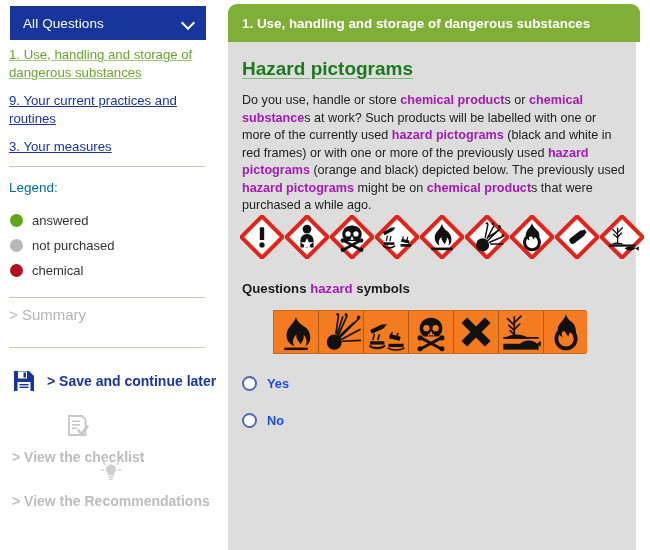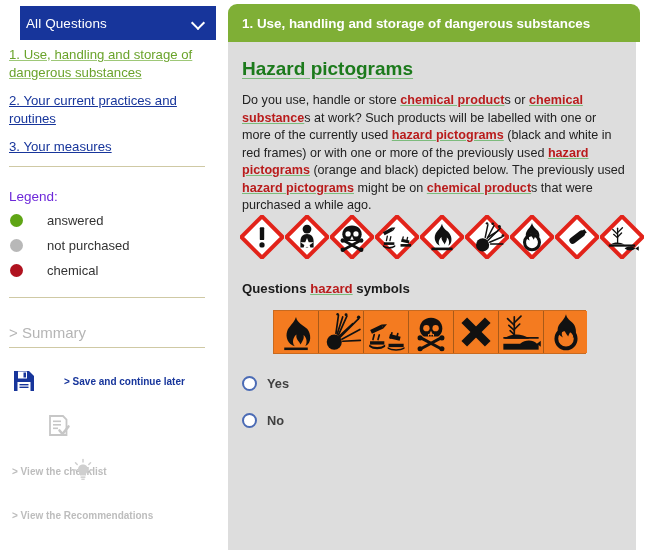--- a/index.html
+++ b/index.html
@@ -20,29 +20,29 @@
     position: absolute;
     left: 0; top: 0;
     width: 222px;
     height: 550px;
     background: #ffffff;
     box-sizing: border-box;
   }
 
   #question-filter {
     position: absolute;
-    left: 20px; top: 6px;
+    left: 10px; top: 6px;
     width: 196px;
     height: 34px;
     background: #17359B;
     color: #ffffff;
     display: flex;
     align-items: center;
     justify-content: space-between;
-    padding: 0 11px 0 6px;
+    padding: 0 11px 0 13px;
     box-sizing: border-box;
     font-size: 13.5px;
     cursor: pointer;
   }
   #question-filter .fl-label { letter-spacing: .1px; }
   .chevron-dn {
     width: 13px; height: 13px;
     position: relative;
     flex: none;
   }
@@ -76,55 +76,56 @@
   .hr-olive {
     position: absolute;
     left: 9px;
     width: 196px;
     height: 0;
     border-top: 1.5px solid #cfc9a4;
   }
 
   #legend-title {
     position: absolute;
-    left: 9px; top: 189px;
+    left: 9px; top: 180px;
     font-size: 13.5px;
-    color: #6d28d9;
+    color: #0369a1;
   }
   .legend-row {
     position: absolute;
     left: 10px;
     display: flex;
     align-items: center;
-    gap: 24px;
+    gap: 9px;
     font-size: 13px;
     color: #333333;
   }
   .legend-dot {
     width: 13px; height: 13px;
     border-radius: 50%;
     flex: none;
   }
 
   #summary-link {
     position: absolute;
-    left: 9px; top: 324px;
+    left: 9px; top: 306px;
     font-size: 15px;
     color: #b5b5b5;
     cursor: default;
   }
 
   .side-action {
     position: absolute;
     left: 12px;
     display: flex;
     align-items: center;
-    gap: 28px;
-    font-size: 10px;
+    gap: 11px;
+    font-size: 14px;
     font-weight: bold;
+    text-align: right;
   }
   .side-action.enabled { color: #17359B; cursor: pointer; }
   .side-action.disabled { color: #bdbdbd; cursor: default; flex-direction: column; }
   .side-icon { width: 24px; height: 24px; flex: none; }
 
   
   #main {
     position: absolute;
     left: 228px; top: 4px;
     width: 412px;
@@ -162,23 +163,22 @@
     cursor: pointer;
   }
 
   #intro-paragraph {
     font-size: 12.6px;
     line-height: 17.5px;
     color: #222222;
     margin: 0;
   }
   .gl {
-    color: #b91c1c;
+    color: #a21caf;
     font-weight: bold;
-    text-decoration: underline;
     text-decoration-color: #7cbb7c;
     cursor: pointer;
   }
 
   .sub-head {
     font-size: 13.2px;
     font-weight: bold;
     color: #1a1a1a;
     margin: 22px 0 14px 0;
   }
@@ -216,37 +216,37 @@
     border-radius: 50%;
     border: 2px solid #4b6bb5;
     background: #ffffff;
     flex: none;
     cursor: pointer;
     box-sizing: border-box;
   }
   .radio-label {
     font-size: 12.8px;
     font-weight: bold;
-    color: #404040;
+    color: #1d4ed8;
     cursor: pointer;
   }
 </style>
 </head>
 <body>
 
 <div id="sidebar">
 
   <div id="question-filter">
     <span class="fl-label">All Questions</span>
     <span class="chevron-dn"></span>
   </div>
 
   <div class="nav-list">
     <a class="nav-link current">1. Use, handling and storage of dangerous substances</a>
-    <a class="nav-link other">2. Your current practices and routines</a>
+    <a class="nav-link other">9. Your current practices and routines</a>
     <a class="nav-link other">3. Your measures</a>
   </div>
 
   <div class="hr-olive" style="top:166px"></div>
 
   <div id="legend-title">Legend:</div>
 
   <div class="legend-row" style="top:213px">
     <span class="legend-dot" style="background:#5FA515"></span>
     <span>answered</span>

